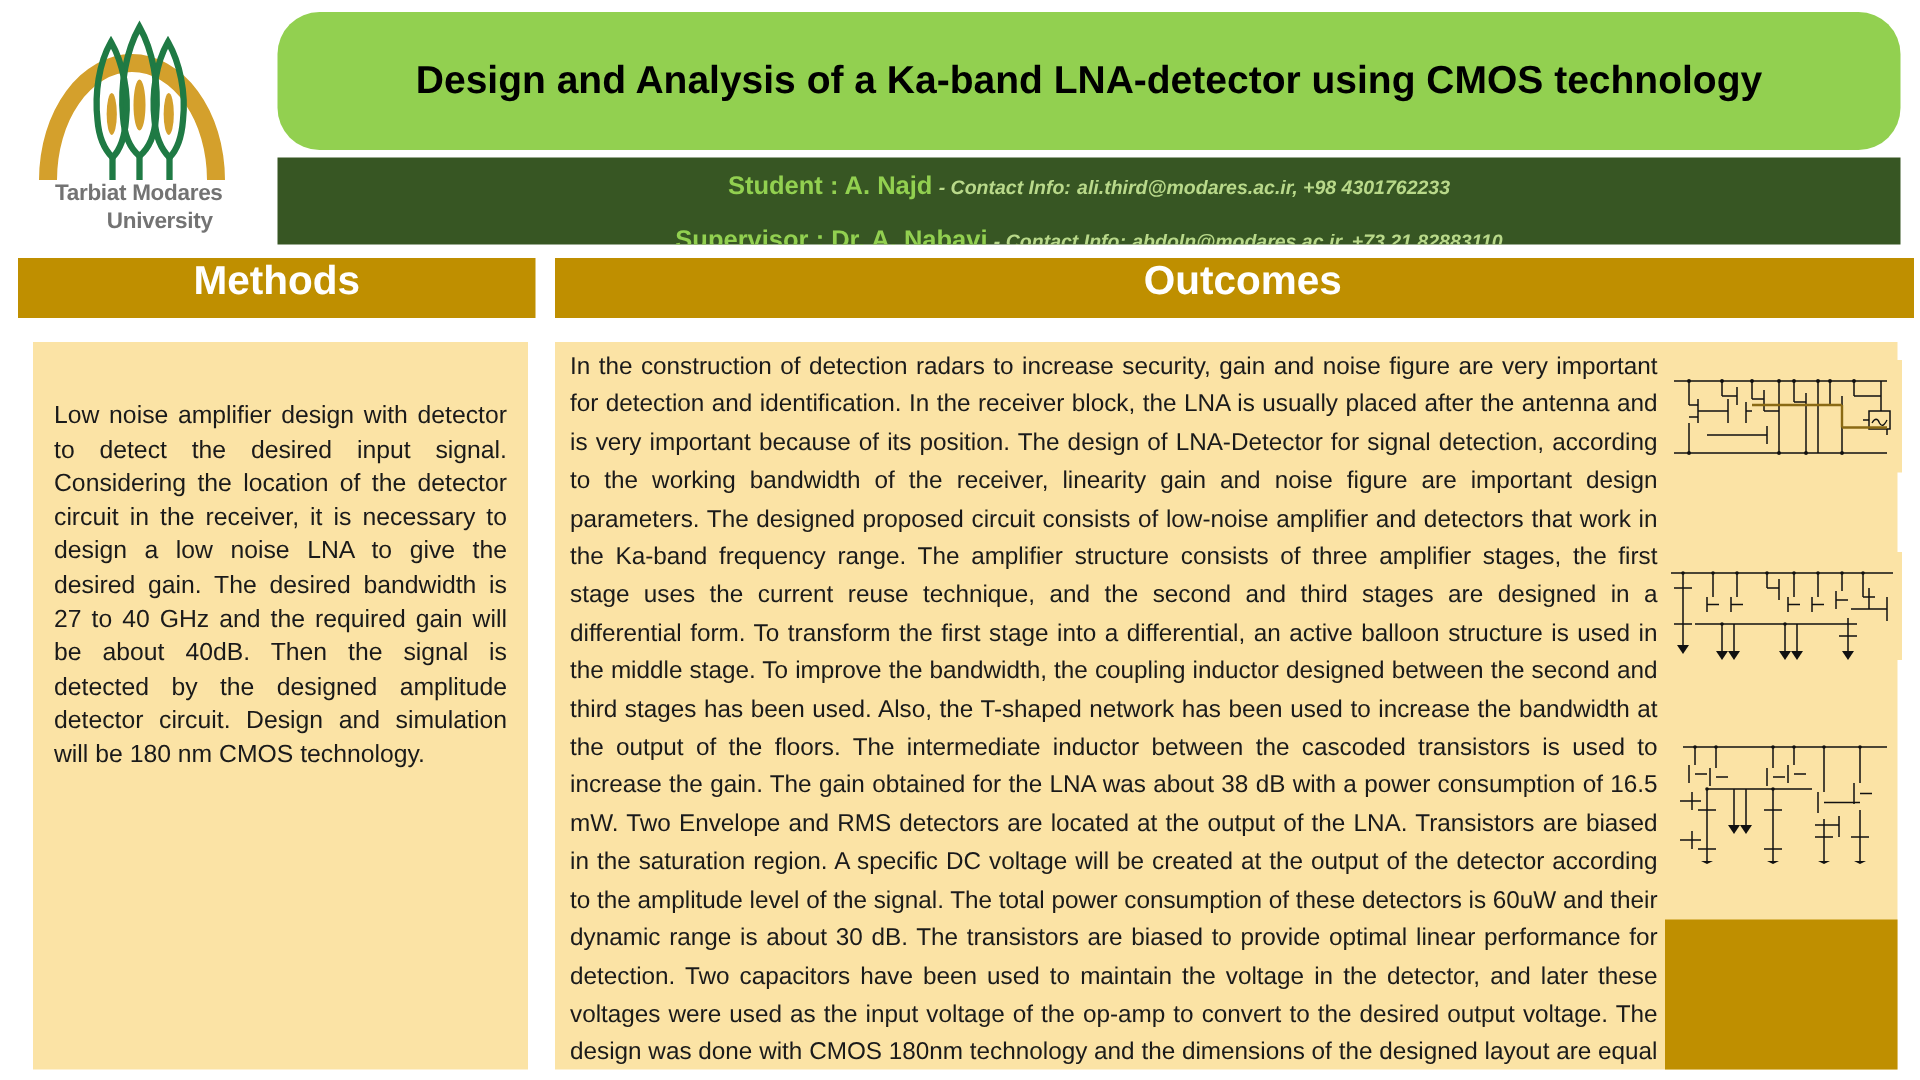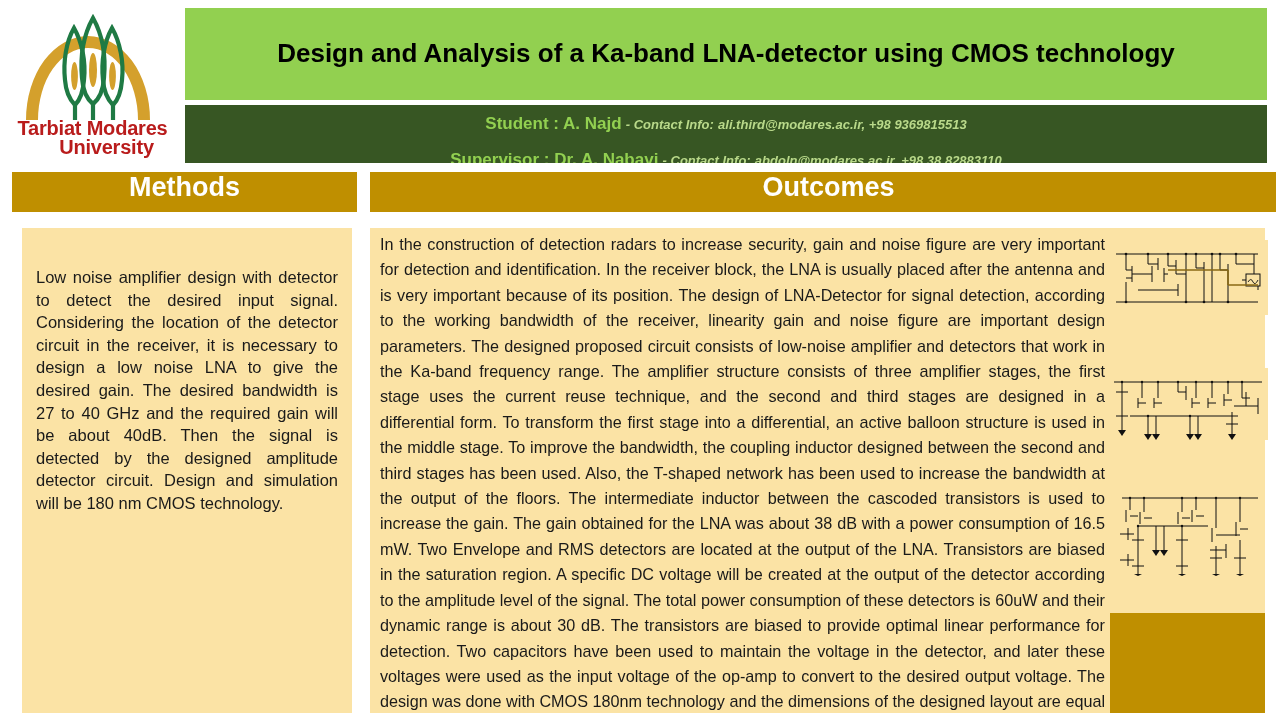--- a/index.html
+++ b/index.html
@@ -32,37 +32,38 @@
   #logo-mark {
     position: absolute;
     left: 18px; top: 8px;
     width: 150px; height: 115px;
   }
   #logo-wordmark {
     position: absolute;
     left: 0; top: 119px;
     width: 185px;
     text-align: center;
-    color: #b91c1c;
-    font-weight: bold;
-    font-size: 20px;
+    color: #737373;
+    font-weight: bold;
+    font-size: 15px;
     line-height: 19px;
     letter-spacing: -0.2px;
   }
   #logo-wordmark .l2 { display: block; margin-left: 28px; }
 
   #title-bar {
     position: absolute;
     left: 185px; top: 8px;
     width: 1082px;
     height: 92px;
     background: #92D050;
     display: flex;
     align-items: center;
     justify-content: center;
+    border-radius: 28px;
   }
   #poster-title {
     color: #000000;
     font-weight: bold;
     font-size: 26px;
     text-align: center;
     padding: 0 14px;
     line-height: 1.15;
   }
 
@@ -198,26 +199,26 @@
   </div>
 
   <div id="title-bar">
     <div id="poster-title">Design and Analysis of a Ka-band LNA-detector using CMOS technology</div>
   </div>
 
   <div id="people-bar">
     <div class="person-line" id="person-line-student">
       <span class="person-role">Student : A. Najd</span>
       <span class="person-contact">- Contact Info:</span>
-      <span class="person-contact">ali.third</span><span class="person-contact plain">@modares.ac.ir, +98 9369815513</span>
+      <span class="person-contact">ali.third</span><span class="person-contact plain">@modares.ac.ir, +98 4301762233</span>
     </div>
     <div class="person-line" id="person-line-supervisor">
       <span class="person-role">Supervisor  : Dr. A. Nabavi</span>
       <span class="person-contact">- Contact Info:</span>
-      <span class="person-contact">abdoln</span><span class="person-contact plain">@modares.ac.ir,  +98 38 82883110</span>
+      <span class="person-contact">abdoln</span><span class="person-contact plain">@modares.ac.ir,  +73 21 82883110</span>
     </div>
   </div>
 </div>
 
 <div class="section-head" id="methods-head">
   <span>Methods</span>
 </div>
 <div class="section-head" id="outcomes-head">
   <span>Outcomes</span>
 </div>

